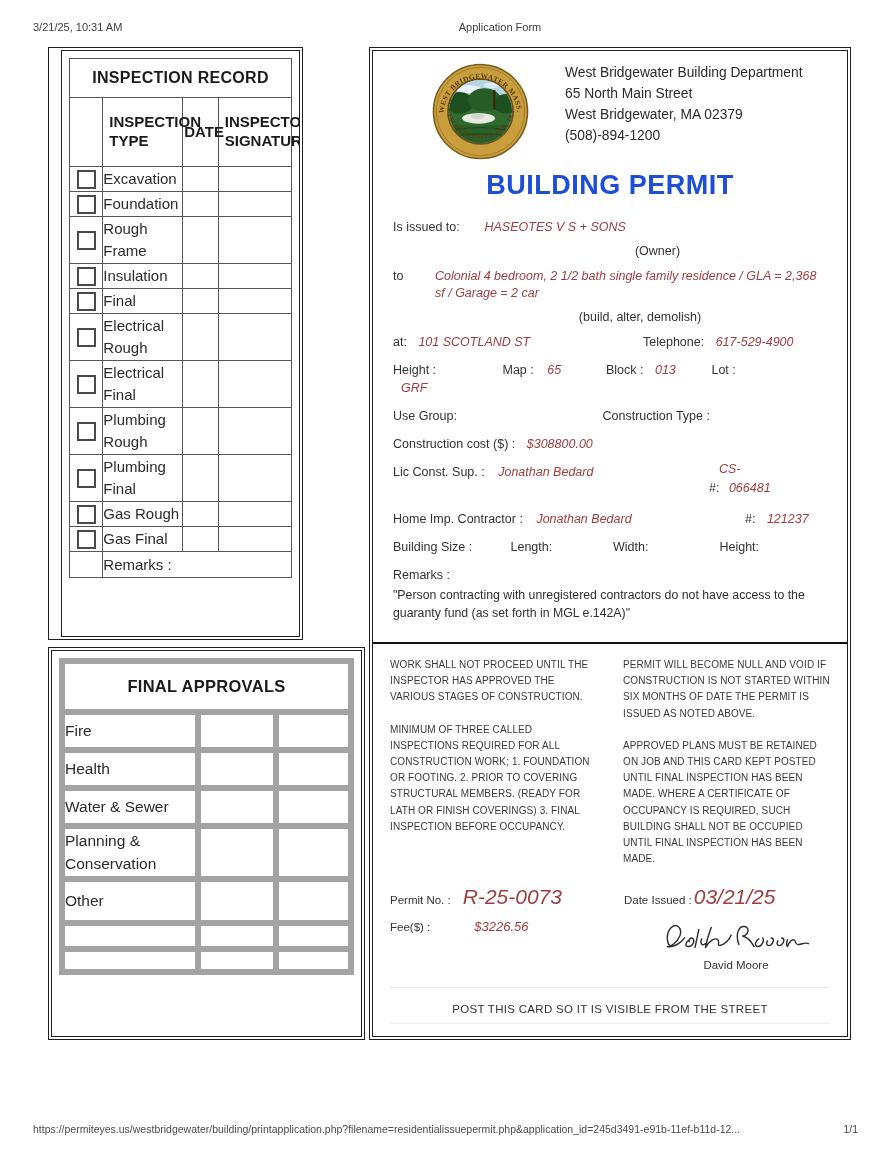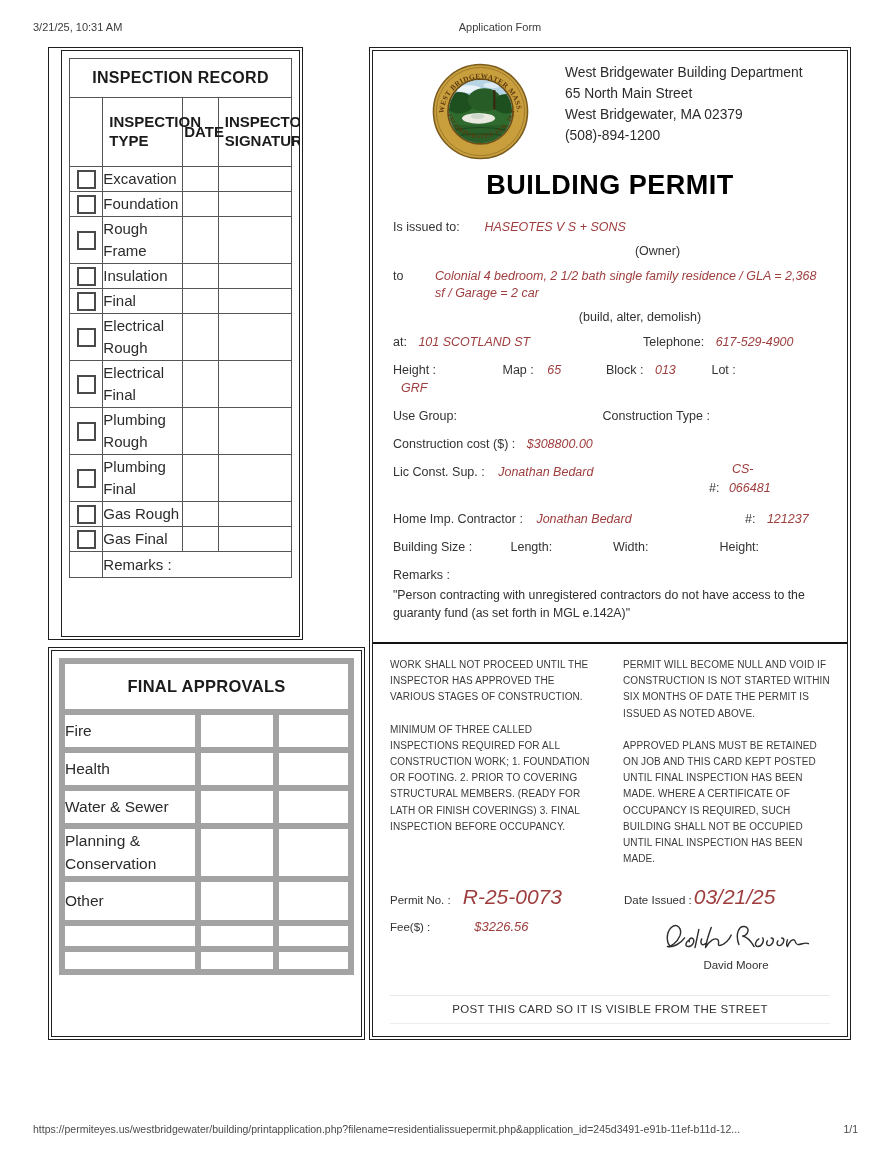--- a/index.html
+++ b/index.html
@@ -40,21 +40,21 @@
 
   
   .permit-inner{display:flex;flex-direction:column;}
   .permit-top{height:591px;box-sizing:border-box;padding:12px 15px 0 15px;position:relative;}
   .permit-divider{border-top:2.5px solid #111;}
   .permit-bottom{flex:1;display:flex;flex-direction:column;box-sizing:border-box;padding:13px 17px 0 17px;}
 
   .dept{display:flex;align-items:flex-start;}
   .seal{margin-left:44px;flex:0 0 auto;}
   .dept-text{margin-left:36px;width:250px;font-size:13.8px;line-height:1.52;color:#2b2b2b;}
-  .ptitle{text-align:center;font-size:27px;font-weight:bold;color:#000000;margin:10px 0 18px 0;letter-spacing:.5px;}
+  .ptitle{text-align:center;font-size:27px;font-weight:bold;color:#1d4ed8;margin:10px 0 18px 0;letter-spacing:.5px;}
 
   .fields{font-size:12.5px;color:#333;}
   .frow{margin:0 4px 11px 5px;position:relative;line-height:1.35;}
   .val{color:#9e3d3d;font-style:italic;}
   .cap{text-align:center;margin:-3px 0 10px 95px;color:#333;}
   .cap2{text-align:center;margin:-3px 0 10px 60px;color:#333;}
   .abs{position:absolute;top:0;}
   .ib{display:inline-block;}
   .torow{display:flex;}
   .torow .tolbl{flex:0 0 42px;}
@@ -64,21 +64,21 @@
   .notices{display:grid;grid-template-columns:1fr 1fr;column-gap:26px;font-size:10px;line-height:1.62;color:#3a3a3a;letter-spacing:.1px;}
   .notices p{margin:0 0 16px 0;}
   .permit-row{display:flex;align-items:baseline;margin-top:2px;}
   .small-lbl{font-size:11.5px;color:#333;}
   .big-val{font-size:21px;margin-left:12px;}
   .date-group{margin-left:62px;display:flex;align-items:baseline;}
   .fee-row{display:flex;margin-top:8px;align-items:flex-start;}
   .fee-val{font-size:13px;margin-left:44px;margin-top:2px;}
   .sig-block{margin-left:auto;margin-right:14px;text-align:center;}
   .sig-name{font-size:11.5px;color:#333;margin-top:-2px;}
-  .post-line{margin-top:auto;margin-bottom:12px;text-align:center;font-size:11.5px;color:#333;letter-spacing:.3px;padding:7px 0 8px 0;border-top:1px solid #e8e8e8;border-bottom:1px solid #ededed;}
+  .post-line{margin-top:auto;margin-bottom:12px;text-align:center;font-size:11.5px;color:#333;letter-spacing:.3px;padding:15px 0 8px 0;border-top:1px solid #e8e8e8;border-bottom:1px solid #ededed;}
 </style>
 </head>
 <body>
 
 <div class="page">
 
   <div class="hdr-ts">3/21/25, 10:31 AM</div>
   <div class="hdr-title">Application Form</div>
 
   <div class="box" id="inspection-box">
@@ -306,21 +306,21 @@
             <span>Construction Type :</span>
           </div>
           <div class="frow">
             <span>Construction cost ($) :</span>
             <span class="val" style="margin-left:8px">$308800.00</span>
           </div>
           <div class="frow" style="height:36px">
             <span>Lic Const. Sup. :</span>
             <span class="val" style="margin-left:10px">Jonathan Bedard</span>
             <span class="abs" style="left:316px;top:-4px;line-height:1.5">
-              <span class="val" style="margin-left:23px">CS-</span><br>
+              <span class="val" style="margin-left:10px">CS-</span><br>
               <span>#:</span>
               <span class="val" style="margin-left:6px">066481</span>
             </span>
           </div>
           <div class="frow">
             <span>Home Imp. Contractor :</span>
             <span class="val" style="margin-left:10px">Jonathan Bedard</span>
             <span class="abs" style="left:352px">
               <span>#:</span>
               <span class="val" style="margin-left:8px">121237</span>

